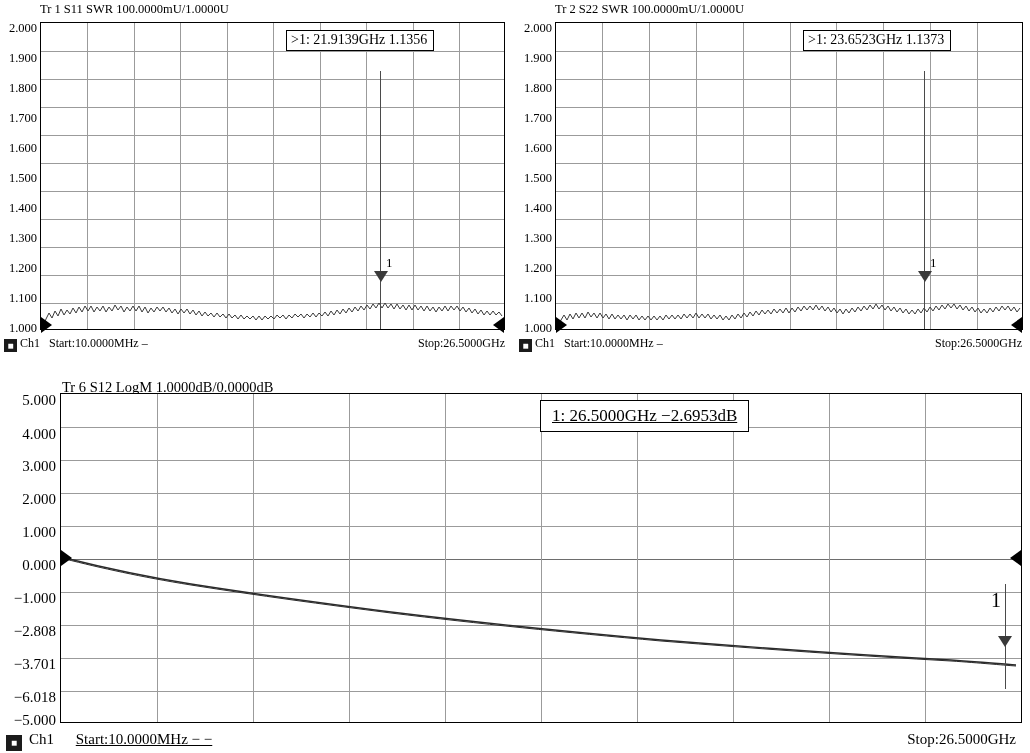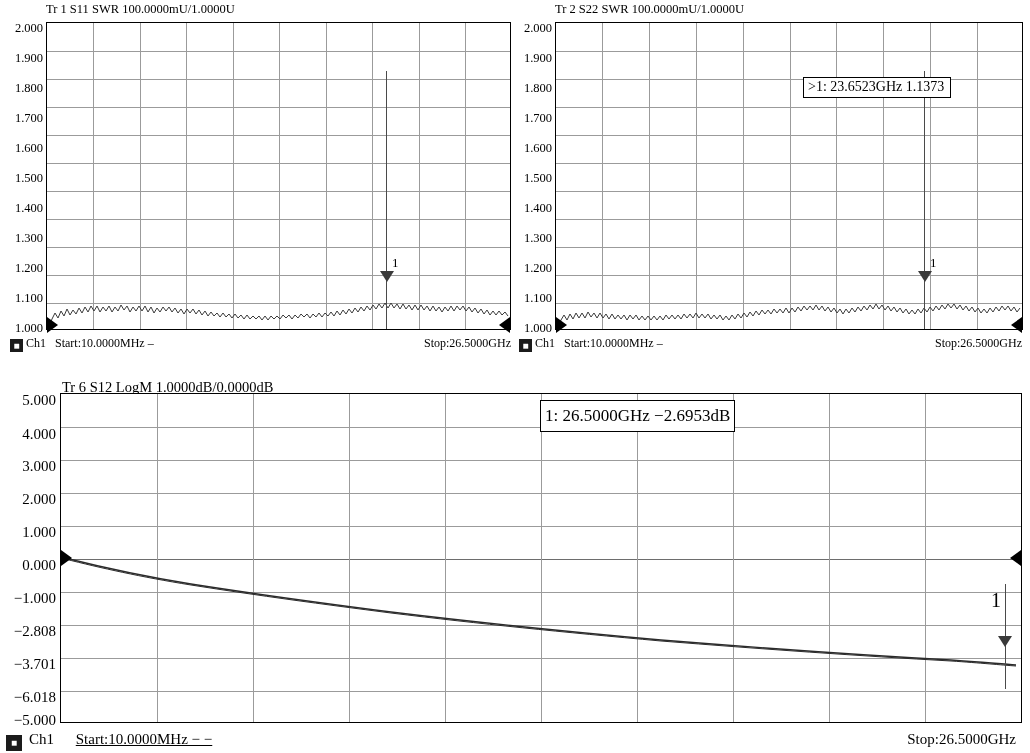--- a/index.html
+++ b/index.html
@@ -3,21 +3,21 @@
 <meta charset="utf-8">
 <style>
   html,body{margin:0;padding:0;background:#ffffff;}
   body{width:1030px;height:753px;font-family:"Liberation Serif",serif;color:#000;}
   #root{position:relative;width:1030px;height:753px;overflow:hidden;background:#fff;}
 
   .panel{position:absolute;box-sizing:border-box;}
 
   
   .top-panel{top:0;height:368px;width:515px;}
-  .top-panel.left{left:6px;}
+  .top-panel.left{left:0;}
   .top-panel.right{left:515px;}
 
   .trace-title{
     position:absolute;top:2px;left:40px;
     font-size:12.5px;font-family:"Liberation Serif",serif;
     white-space:nowrap;letter-spacing:0px;
   }
 
   .ylabels{position:absolute;left:0;top:0;width:38px;}
   .ylabels div{
@@ -63,21 +63,21 @@
   .bot-title{
     position:absolute;font-size:14.5px;font-family:"Liberation Serif",serif;white-space:nowrap;
   }
   .bylabels div{
     position:absolute;right:2px;font-size:15px;line-height:15px;
     font-family:"Liberation Serif",serif;white-space:nowrap;
   }
   .big-marker{
     position:absolute;background:#fff;border:1px solid #000;
     font-size:17px;font-family:"Liberation Serif",serif;line-height:26px;
-    padding:2px 4px;white-space:nowrap;
+    padding:2px 11px;white-space:nowrap;text-decoration:underline;
   }
   .bot-footer{
     position:absolute;bottom:2px;left:0;right:0;font-size:15px;
     font-family:"Liberation Serif",serif;white-space:nowrap;
   }
   svg{display:block;}
 </style>
 </head>
 <body>
 
@@ -126,20 +126,21 @@
       </svg>
 
       <div class="mk-stem" style="left:339px;top:48px;height:258px;"></div>
       <div class="mk-label" style="left:345px;top:232px;">1</div>
       <div class="mk-tri" style="left:333px;top:248px;"></div>
 
       <div class="lefttri" style="left:0px;top:294px;"></div>
       <div class="righttri" style="right:0px;top:294px;"></div>
     </div>
 
+    <div class="marker-box" style="left:286px;top:30px;">&gt;1:   21.9139GHz 1.1356</div>
 
     <div class="footer" style="top:336px;left:4px;">
       <span class="ch-badge">■</span><span>Ch1</span>
       <span style="margin-left:6px;">Start:10.0000MHz –</span>
       <span style="position:absolute;right:10px;">Stop:26.5000GHz</span>
     </div>
   </div>
 
   <div class="panel top-panel right">
     <div class="trace-title">Tr 2  S22 SWR 100.0000mU/1.0000U</div>
@@ -184,21 +185,21 @@
       </svg>
 
       <div class="mk-stem" style="left:368px;top:48px;height:258px;"></div>
       <div class="mk-label" style="left:374px;top:232px;">1</div>
       <div class="mk-tri" style="left:362px;top:248px;"></div>
 
       <div class="lefttri" style="left:0px;top:294px;"></div>
       <div class="righttri" style="right:0px;top:294px;"></div>
     </div>
 
-    <div class="marker-box" style="left:288px;top:30px;margin-top:47px;">&gt;1:   23.6523GHz 1.1373</div>
+    <div class="marker-box" style="left:288px;top:30px;">&gt;1:   23.6523GHz 1.1373</div>
 
     <div class="footer" style="top:336px;left:4px;">
       <span class="ch-badge">■</span><span>Ch1</span>
       <span style="margin-left:6px;">Start:10.0000MHz –</span>
       <span style="position:absolute;right:8px;">Stop:26.5000GHz</span>
     </div>
   </div>
 
   <div class="panel bot-panel">
     <div class="bot-title" style="left:62px;top:11px;">Tr 6  S12 LogM 1.0000dB/0.0000dB</div>

